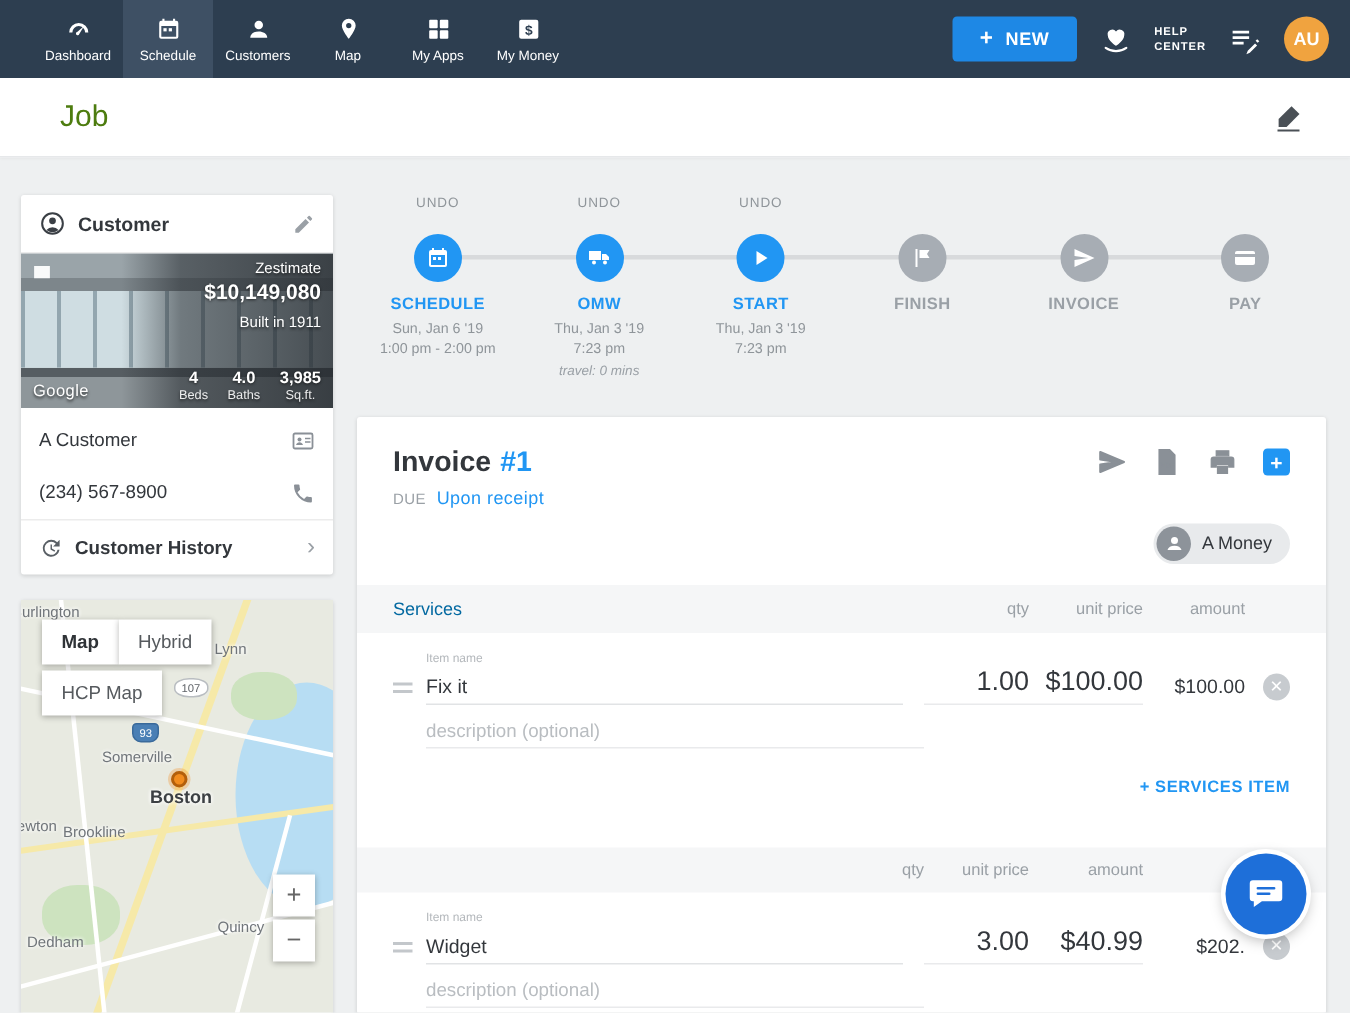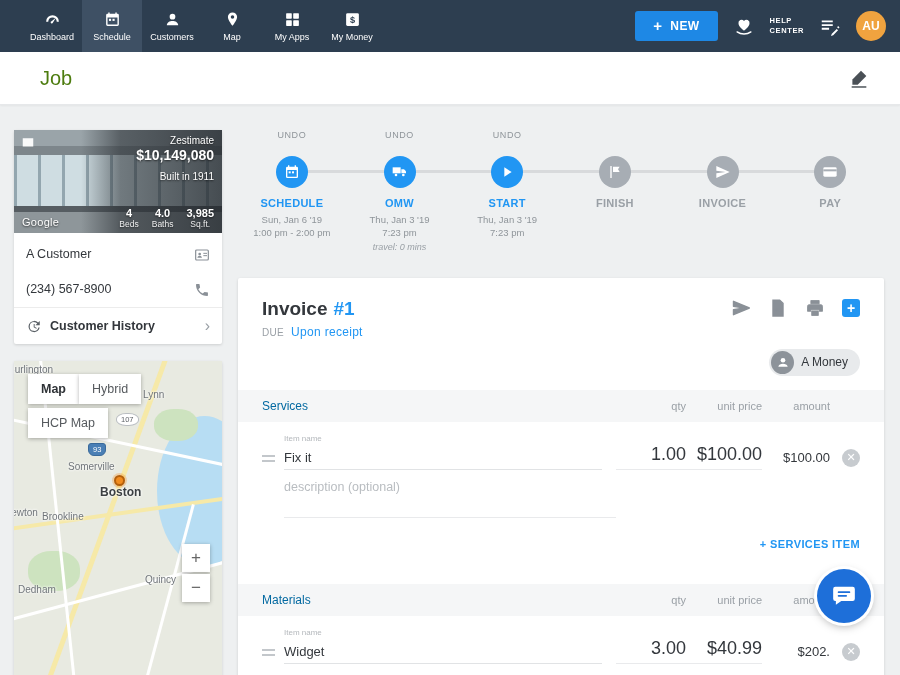--- a/index.html
+++ b/index.html
@@ -116,21 +116,21 @@
   .item-row{display:grid;grid-template-columns:22px 1fr 70px 76px 68px 30px;padding:12px 24px 0;align-items:end}
   .drag{display:flex;flex-direction:column;gap:3px;padding-bottom:8px;cursor:grab}
   .drag i{display:block;width:13px;height:2px;background:#c3c7cb}
   .item-field{padding-right:14px}
   .field-label{font-size:8px;color:#b4b8bc;margin-bottom:5px}
   .item-input{border:0;border-bottom:1px solid #e1e3e5;font-size:13px;color:#33373c;padding:2px 0 4px;outline:none;background:transparent;width:100%;font-family:inherit}
   .num-input{border:0;border-bottom:1px solid #e9eaec;text-align:right;font-size:18px;color:#33373c;width:100%;padding:2px 0 4px;outline:none;background:transparent;font-family:inherit}
   .amount{font-size:13px;color:#33373c;text-align:right;padding-bottom:5px}
   .remove{width:18px;height:18px;border-radius:50%;background:#c7cbcf;color:#fff;font-size:11px;display:flex;align-items:center;justify-content:center;justify-self:end;margin-bottom:3px;cursor:pointer}
   .desc-row{display:grid;grid-template-columns:22px 1fr 244px;padding:8px 24px 0}
-  .desc-input{border:0;border-bottom:1px solid #e9eaec;font-size:12.5px;color:#33373c;padding:2px 0 23px;outline:none;background:transparent;width:100%;font-family:inherit}
+  .desc-input{border:0;border-bottom:1px solid #e9eaec;font-size:12.5px;color:#33373c;padding:2px 0 4px;outline:none;background:transparent;width:100%;font-family:inherit}
   .desc-input::placeholder{color:#b9bdc1}
   .add-row{padding:16px 24px 18px;text-align:right}
   .add-link{font-size:11px;font-weight:bold;color:#2196f3;letter-spacing:.4px;cursor:pointer}
 
   
   .chat-fab{position:absolute;left:817px;top:569px;width:54px;height:54px;border-radius:50%;background:#1e6fd9;display:flex;align-items:center;justify-content:center;box-shadow:0 0 0 3px #fff,0 3px 10px rgba(0,0,0,.35);cursor:pointer;z-index:5}
   .chat-fab svg{width:26px;height:26px}
 </style>
 </head>
 <body>
@@ -227,20 +227,35 @@
         <path d="M4 21h16v1.6H4z"></path>
       </svg>
     </span>
 </div>
 
 <div class="content">
 
   <aside class="left-col">
 
     <div class="card">
+      <div class="cust-header">
+        <span class="hicon">
+            <svg viewBox="0 0 24 24">
+              <circle cx="12" cy="12" r="9.2" fill="none" stroke="#3a3f45" stroke-width="1.8"></circle>
+              <circle cx="12" cy="9.6" r="3"></circle>
+              <path d="M6.6 17.8a7 7 0 0 1 10.8 0 9.2 9.2 0 0 1-10.8 0z"></path>
+            </svg>
+          </span>
+        <span class="title">Customer</span>
+        <span class="pencil">
+            <svg viewBox="0 0 24 24">
+              <path d="M3 17.3V21h3.7L17.6 10 13.9 6.4zM20.7 6.9a1 1 0 0 0 0-1.4l-2.2-2.2a1 1 0 0 0-1.4 0l-1.7 1.7 3.6 3.6z"></path>
+            </svg>
+          </span>
+      </div>
 
       <div class="photo">
         <div class="glass"></div>
         <span class="photo-flag"><svg viewBox="0 0 24 24">
               <path d="M3 4h18v14H3zM5 16l4.5-6 3.5 4.5 2.5-3L19 16z"></path>
             </svg></span>
         <div class="photo-overlay">
           <div class="z-label">Zestimate</div>
           <div class="z-value">$10,149,080</div>
           <div class="z-built">Built in 1911</div>
@@ -487,21 +502,20 @@
       <div class="desc-row">
         <span></span>
         <input class="desc-input" placeholder="description (optional)" style="">
         <span></span>
       </div>
       <div class="add-row">
         <span class="add-link">+ SERVICES ITEM</span>
       </div>
 
       <div class="sec-strip materials">
-        <span class="sec-name">Materials</span>
         <span class="colhead">qty</span>
         <span class="colhead">unit price</span>
         <span class="colhead">amount</span>
         <span></span>
       </div>
 
       <div class="item-row">
         <div class="drag">
             <i></i>
             <i></i>

